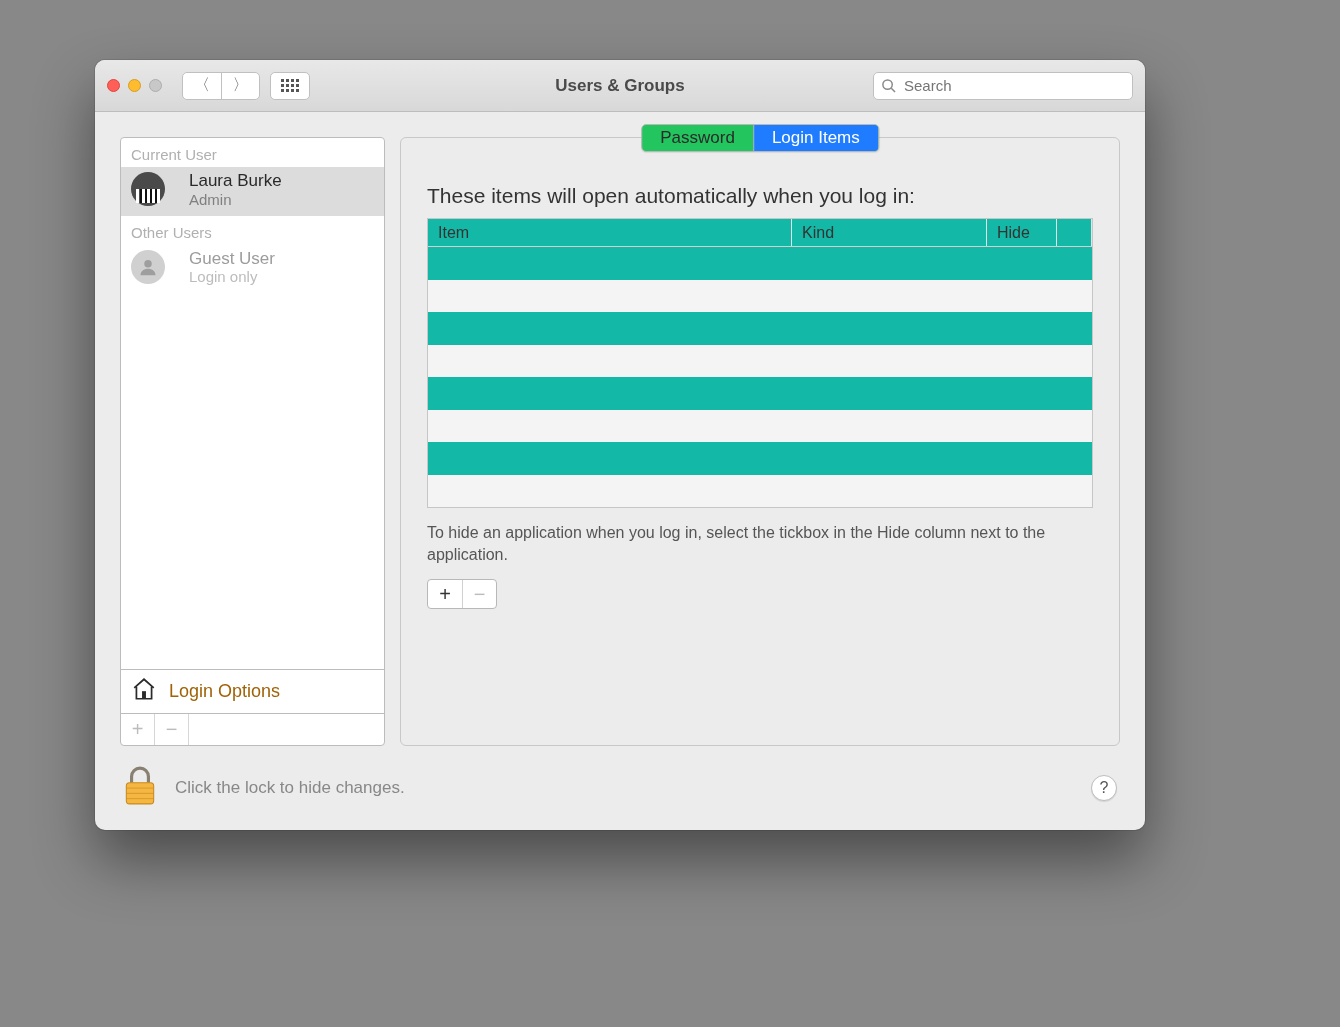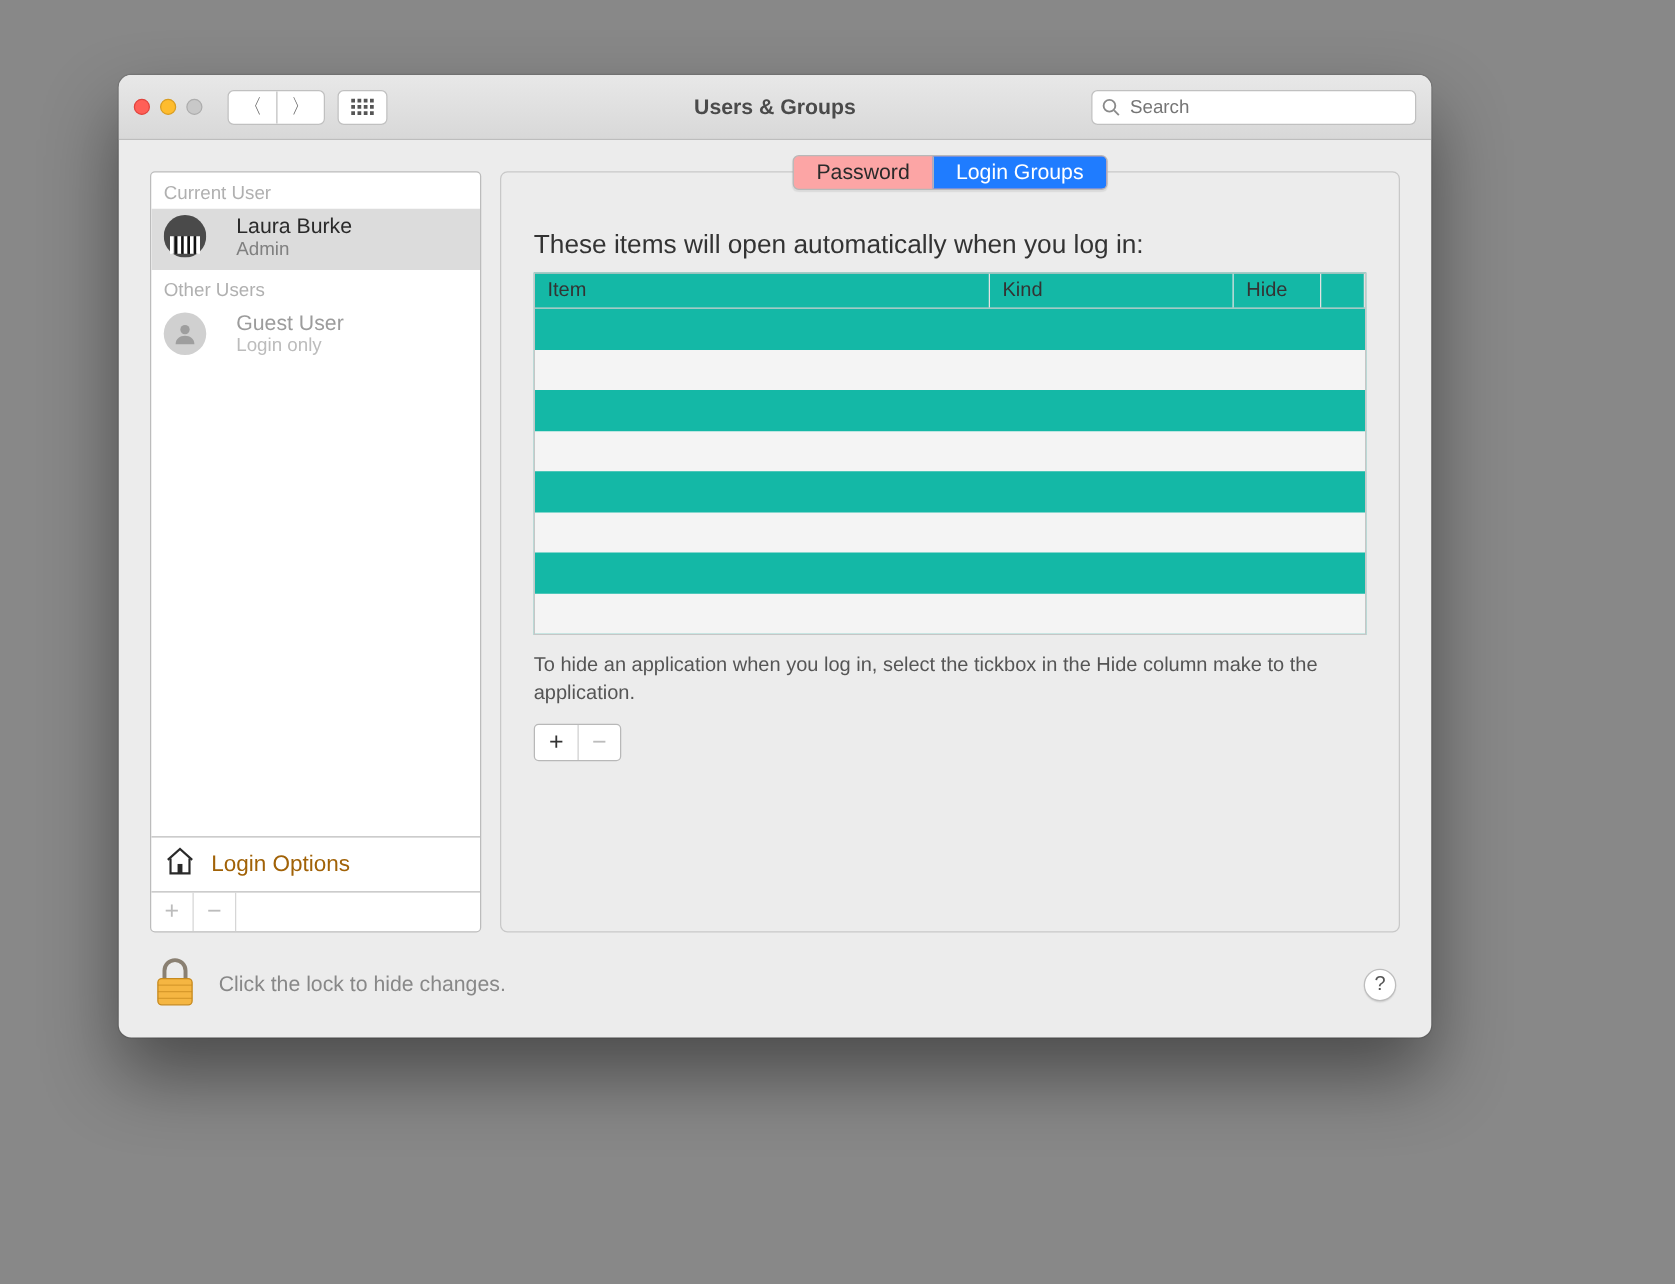--- a/index.html
+++ b/index.html
@@ -79,21 +79,21 @@
 }
 .side-footer .btn{width:34px;display:flex;align-items:center;justify-content:center;font-size:20px;color:#bcbcbc;border-right:1px solid #d6d6d6;cursor:default;}
 
 .main{
   flex:1;background:#ececec;border:1px solid #c8c8c8;border-radius:6px;
   position:relative;padding:20px 26px 26px;
 }
 .tabs{
   position:absolute;top:-14px;left:50%;transform:translateX(-50%);
   display:flex;border:1px solid #b8b8b8;border-radius:5px;overflow:hidden;
-  background:#fca5a5;height:28px;box-shadow:0 1px 1px rgba(0,0,0,.08);
+  background:#22c55e;height:28px;box-shadow:0 1px 1px rgba(0,0,0,.08);
 }
 .tab{padding:0 18px;display:flex;align-items:center;font-size:17px;color:#2a2a2a;cursor:default;}
 .tab+.tab{border-left:1px solid #b8b8b8;}
 .tab.active{background:#1f7cff;color:#fff;}
 .intro{font-size:21px;color:#333;margin:26px 0 10px;}
 .table{
   border:1px solid #c6c6c6;background:#14b8a6;height:290px;
 }
 .thead{display:flex;height:28px;border-bottom:1px solid #d0d0d0;font-size:16px;color:#333;}
 .thead .th{display:flex;align-items:center;padding:0 10px;border-right:1px solid #e2e2e2;}
@@ -220,21 +220,21 @@
       </div>
       <div class="side-footer">
         <div class="btn">+</div>
         <div class="btn">−</div>
       </div>
     </div>
 
     <div class="main">
       <div class="tabs">
         <div class="tab">Password</div>
-        <div class="tab active">Login Groups</div>
+        <div class="tab active">Login Items</div>
       </div>
 
       <div class="intro">These items will open automatically when you log in:</div>
 
       <div class="table">
         <div class="thead">
           <div class="th c-item">Item</div>
           <div class="th c-kind">Kind</div>
           <div class="th c-hide">Hide</div>
           <div class="th c-end"></div>
@@ -244,21 +244,21 @@
           <div class="trow"></div>
           <div class="trow"></div>
           <div class="trow"></div>
           <div class="trow"></div>
           <div class="trow"></div>
           <div class="trow"></div>
           <div class="trow"></div>
         </div>
       </div>
 
-      <div class="hint">To hide an application when you log in, select the tickbox in the Hide column make to the application.</div>
+      <div class="hint">To hide an application when you log in, select the tickbox in the Hide column next to the application.</div>
 
       <div class="pm-box">
         <div class="btn">+</div>
         <div class="btn">−</div>
       </div>
     </div>
   </div>
 
   <div class="footer">
     <span>

